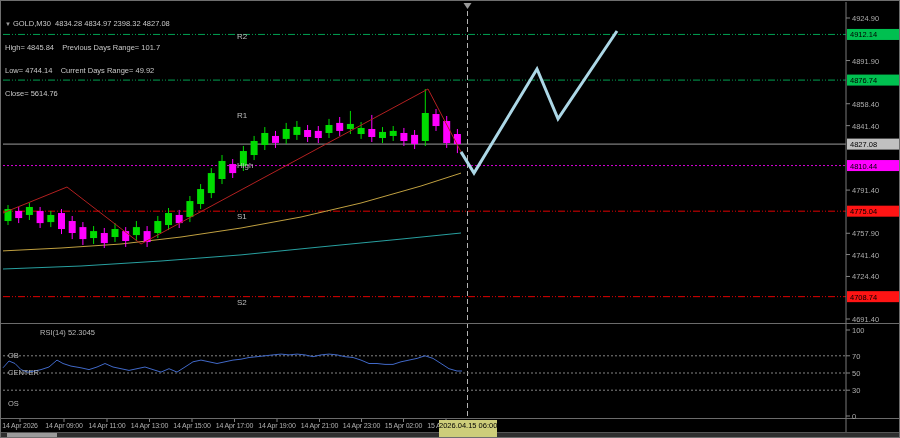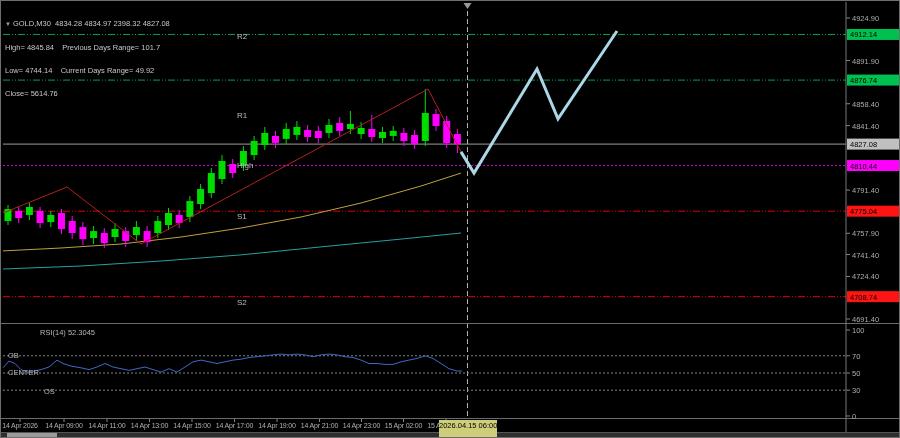--- a/index.html
+++ b/index.html
@@ -189,21 +189,21 @@
 
   <div class="lvl-label" id="lvl-0" style="top: 32px;">R2</div>
   <div class="lvl-label" id="lvl-1" style="top: 96px; margin-top: 15px;">R1</div>
   <div class="lvl-label" id="lvl-2" style="top: 160.548px;">High</div>
   <div class="lvl-label" id="lvl-3" style="top: 212.181px;">S1</div>
   <div class="lvl-label" id="lvl-4" style="top: 297.647px;">S2</div>
 
   <div class="rsi-lbl" id="rsi-title" style="top: 328px; padding-left: 32px;">RSI(14) 52.3045</div>
   <div class="rsi-lbl" id="rsi-lv-0" style="top: 350.8px;">OB</div>
   <div class="rsi-lbl" id="rsi-lv-1" style="top: 368px;">CENTER</div>
-  <div class="rsi-lbl" id="rsi-lv-2" style="top: 387px; margin-left: 36px;">OS</div>
+  <div class="rsi-lbl" id="rsi-lv-2" style="top: 399px;">OS</div>
 
   <div class="timeaxis" id="time-axis">
       <span style="left: 19px;">14 Apr 2026</span>
       <span style="left: 63px;">14 Apr 09:00</span>
       <span style="left: 106px;">14 Apr 11:00</span>
       <span style="left: 148.5px;">14 Apr 13:00</span>
       <span style="left: 191px;">14 Apr 15:00</span>
       <span style="left: 233.5px;">14 Apr 17:00</span>
       <span style="left: 276px;">14 Apr 19:00</span>
       <span style="left: 318.5px;">14 Apr 21:00</span>

